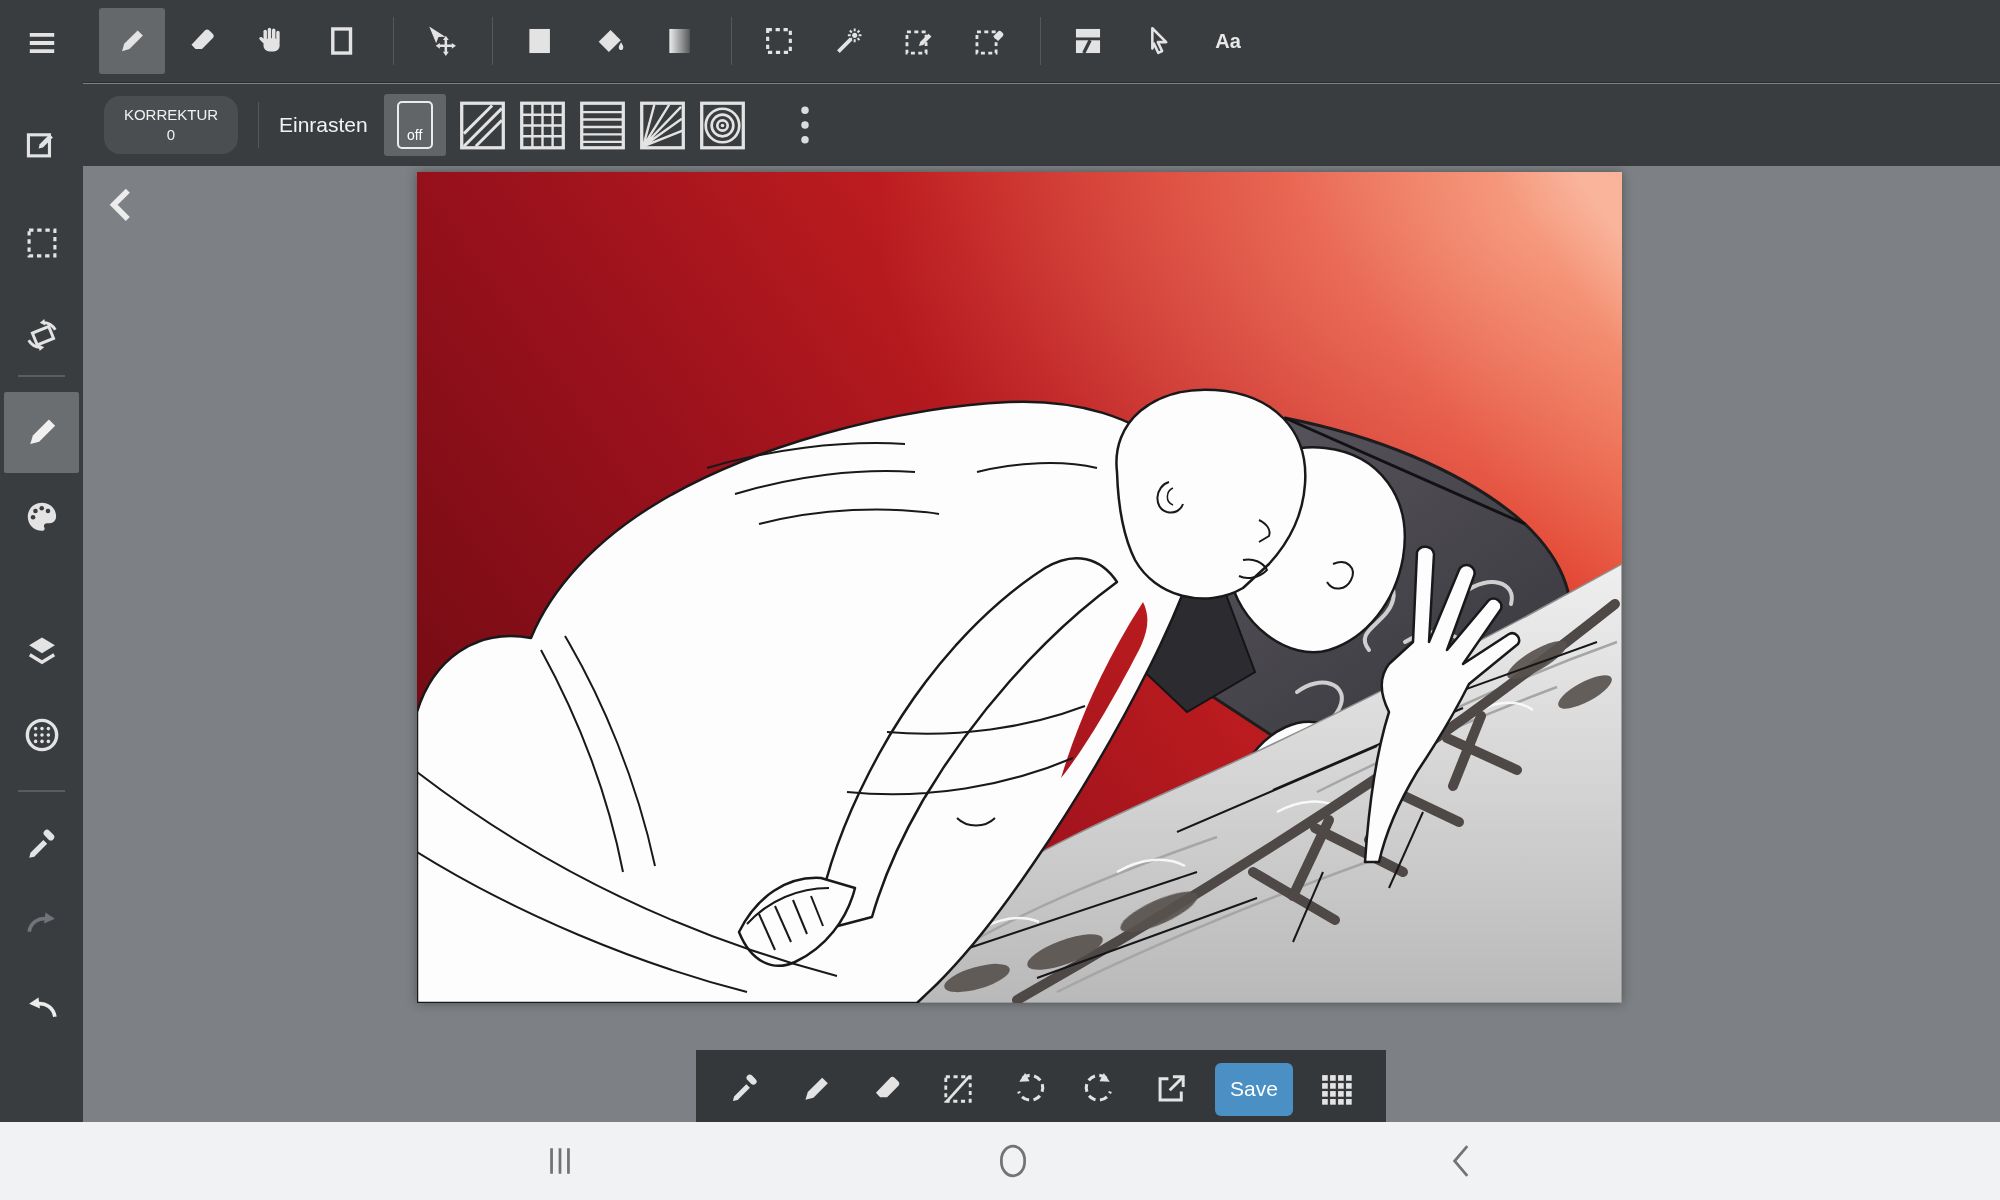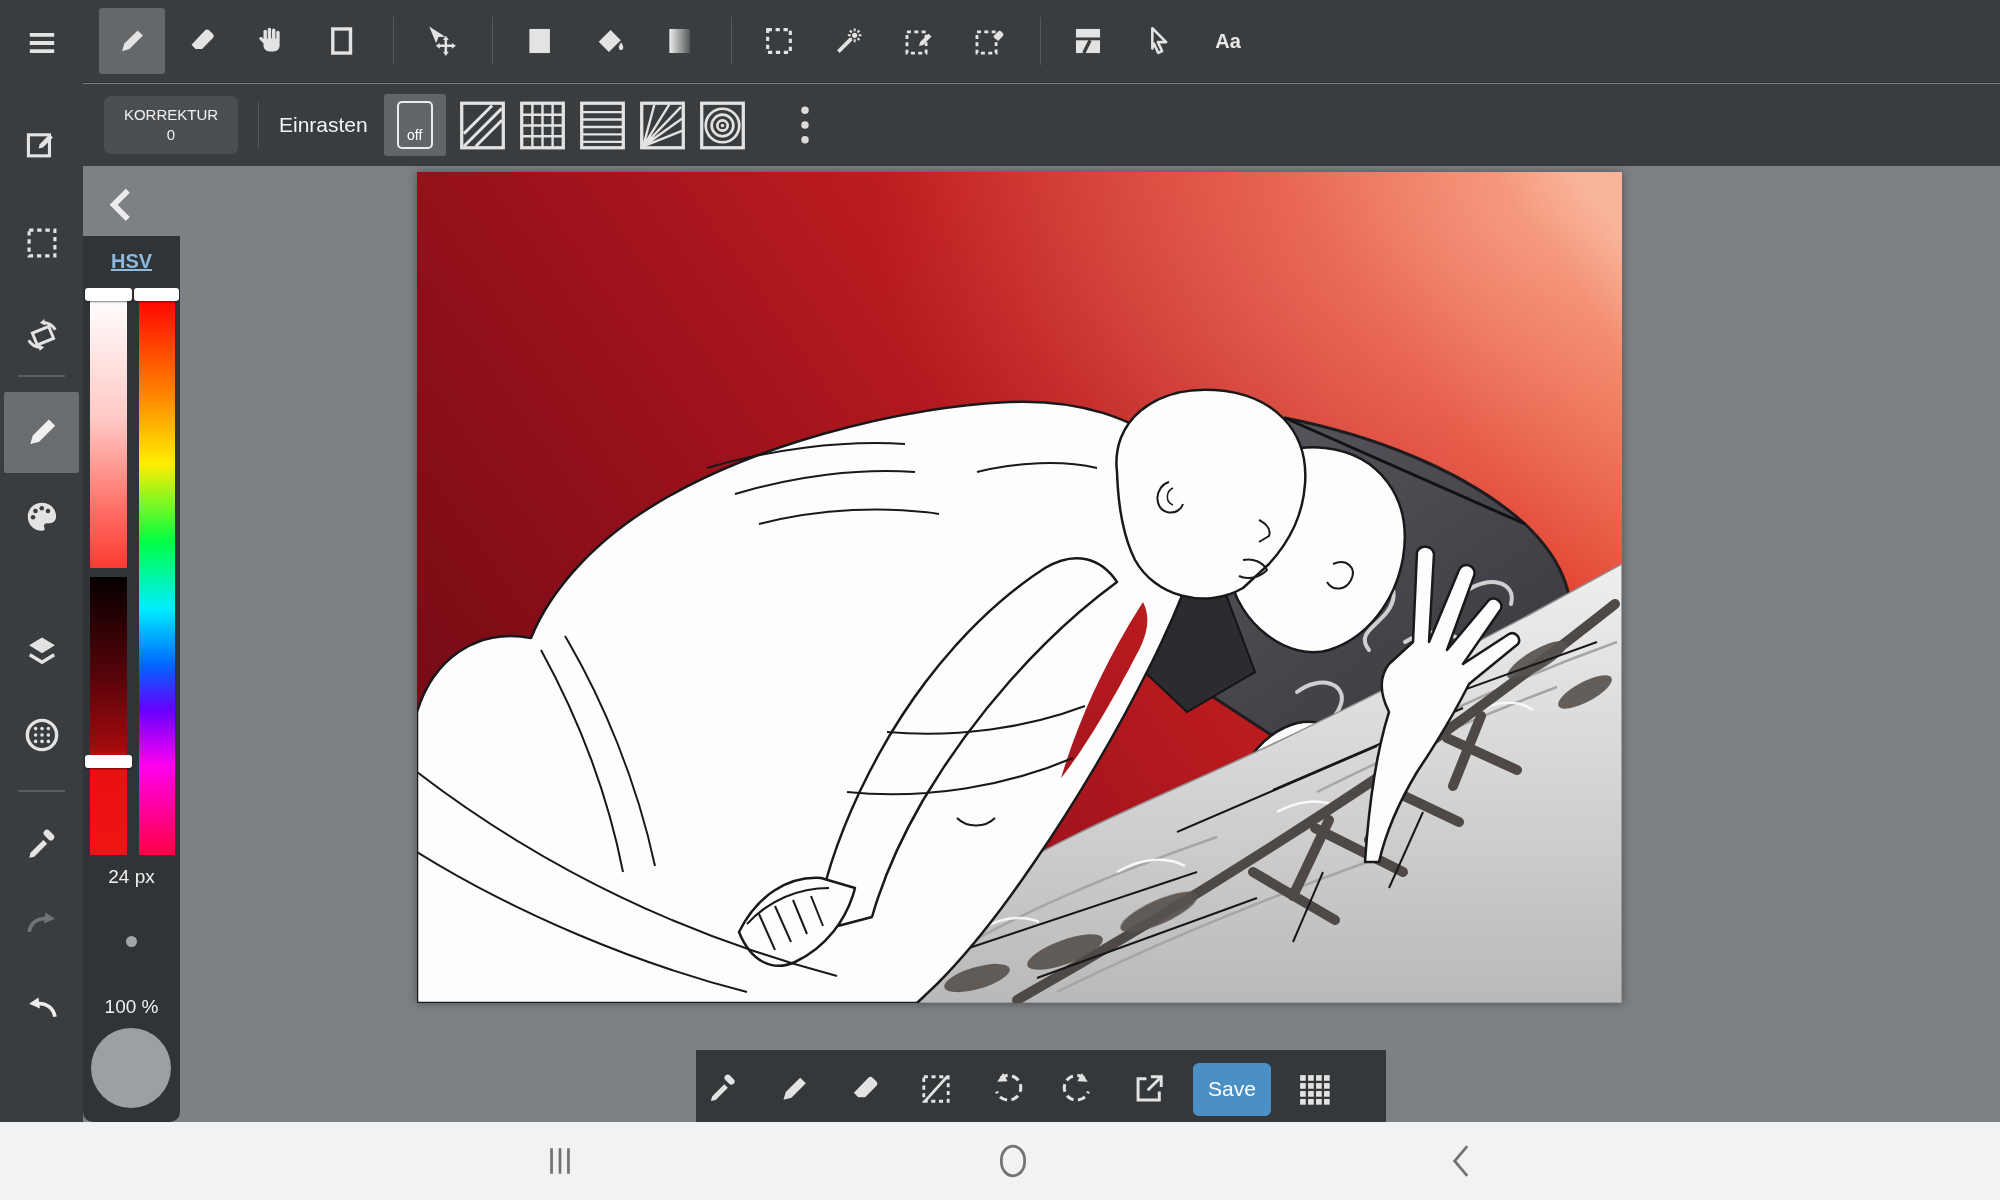--- a/index.html
+++ b/index.html
@@ -10,21 +10,21 @@
   .topbar{position:absolute;left:83px;top:0;width:1917px;height:83px;background:#3a3d3f;
           border-bottom:1px solid #2b2d2f;display:flex;align-items:center;padding-left:16px;box-sizing:border-box;}
   .tbtn{width:66px;height:66px;display:flex;align-items:center;justify-content:center;border-radius:3px;color:#e3e3e3;flex:0 0 auto;margin-right:4px;}
   .tbtn.selected{background:#65686b;}
   .vdiv{width:1px;height:48px;background:#55585a;margin:0 14px;flex:0 0 auto;}
   .aa-label{font-size:20px;font-weight:bold;color:#e8e8e8;}
 
   
   .optionsbar{position:absolute;left:83px;top:84px;width:1917px;height:82px;background:#3a3d3f;
               display:flex;align-items:center;padding-left:21px;box-sizing:border-box;}
-  .korrektur{width:134px;height:58px;background:#4b4e50;border-radius:7px;color:#f2f2f2;
+  .korrektur{width:134px;height:58px;background:#4b4e50;border-radius:16px;color:#f2f2f2;
              display:flex;flex-direction:column;align-items:center;justify-content:center;font-size:15px;line-height:20px;flex:0 0 auto;}
   .obar-div{width:1px;height:46px;background:#55585a;margin:0 20px;flex:0 0 auto;}
   .einrasten{color:#f2f2f2;font-size:21px;margin-right:16px;flex:0 0 auto;}
   .snap-off{width:62px;height:62px;background:#626568;border-radius:3px;display:flex;align-items:center;justify-content:center;margin-right:13px;flex:0 0 auto;}
   .snap-off-inner{width:36px;height:48px;border:2.5px solid #ececec;border-radius:5px;color:#fff;font-size:14px;
                   display:flex;align-items:flex-end;justify-content:center;padding-bottom:4px;box-sizing:border-box;}
   .snap-tile{width:47px;height:49px;margin-right:13px;color:#e3e3e3;flex:0 0 auto;display:flex;align-items:center;justify-content:center;}
   .obar-dots{margin-left:40px;color:#dcdcdc;flex:0 0 auto;}
 
   
@@ -44,21 +44,21 @@
   .track-s{left:7px;top:60px;width:37px;height:272px;background:linear-gradient(to bottom,#ffffff 0%,#ffc9c5 45%,#ff6b61 80%,#fa3b33 100%);}
   .track-v{left:7px;top:341px;width:37px;height:278px;background:linear-gradient(to bottom,#050000 0%,#55040a 35%,#a30a0e 62%,#e8100f 66%,#f11414 100%);}
   .track-h{left:56px;top:60px;width:36px;height:559px;background:linear-gradient(to bottom,#ff0000 0%,#ff8800 18%,#ffee00 30%,#00ff44 44%,#00eeff 56%,#0066ff 66%,#6600ff 74%,#ff00ee 84%,#ff0044 100%);}
   .handle{position:absolute;height:13px;background:#ffffff;border-radius:3px;box-shadow:0 1px 2px rgba(0,0,0,.5);}
   .panel-text{position:absolute;left:0;width:100%;text-align:center;color:#f0f0f0;font-size:19px;}
   .size-dot{position:absolute;left:43px;top:700px;width:11px;height:11px;border-radius:50%;background:#a3a6a8;}
   .brush-preview{position:absolute;left:8px;top:792px;width:80px;height:80px;border-radius:50%;background:#9ba0a3;}
 
   
   .float-toolbar{position:absolute;left:696px;top:1050px;width:690px;height:78px;background:#35383a;
-                 display:flex;align-items:center;box-sizing:border-box;color:#e3e3e3;}
+                 display:flex;align-items:center;padding-left:22px;box-sizing:border-box;color:#e3e3e3;}
   .fbtn{width:54px;height:54px;display:flex;align-items:center;justify-content:center;margin-right:17px;flex:0 0 auto;}
   .save-btn{width:78px;height:53px;background:#4a90c4;border-radius:6px;color:#ffffff;font-size:21px;
             display:flex;align-items:center;justify-content:center;margin-right:16px;flex:0 0 auto;}
 
   
   .navbar{position:absolute;left:0;top:1122px;width:2000px;height:78px;background:#f1f2f3;}
   .nav-icon{position:absolute;top:20px;width:38px;height:38px;color:#707070;}
 </style>
 </head>
 <body>
@@ -315,33 +315,20 @@
         </svg>
     </div>
   </div>
 
   <div class="back-chevron">
     <svg width="40" height="40" viewBox="0 0 24 24">
         <path d="M15.5 4L7 12.5 15.5 21" fill="none" stroke="currentColor" stroke-width="3.4"></path>
       </svg>
   </div>
 
-  <div class="color-panel">
-    <div class="hsv-title">HSV</div>
-    <div class="track track-s"></div>
-    <div class="track track-v"></div>
-    <div class="track track-h"></div>
-    <div class="handle" style="left:2px;top:52px;width:47px;"></div>
-    <div class="handle" style="left:51px;top:52px;width:45px;"></div>
-    <div class="handle" style="left:2px;top:519px;width:47px;"></div>
-    <div class="panel-text" style="top:630px;">24 px</div>
-    <div class="size-dot"></div>
-    <div class="panel-text" style="top:760px;">100 %</div>
-    <div class="brush-preview"></div>
-  </div>
 
   <div class="canvas">
     <svg width="1205" height="831" viewBox="0 0 1205 831">
       <defs>
         <linearGradient id="bgG" gradientUnits="userSpaceOnUse" x1="60" y1="820" x2="1180" y2="30">
           <stop offset="0" stop-color="#6b0a12"></stop>
             <stop offset="0.35" stop-color="#9a111c"></stop>
           <stop offset="0.6" stop-color="#bf1d1f"></stop>
             <stop offset="0.82" stop-color="#e03a28"></stop>
           <stop offset="0.95" stop-color="#ee6a4a"></stop>

